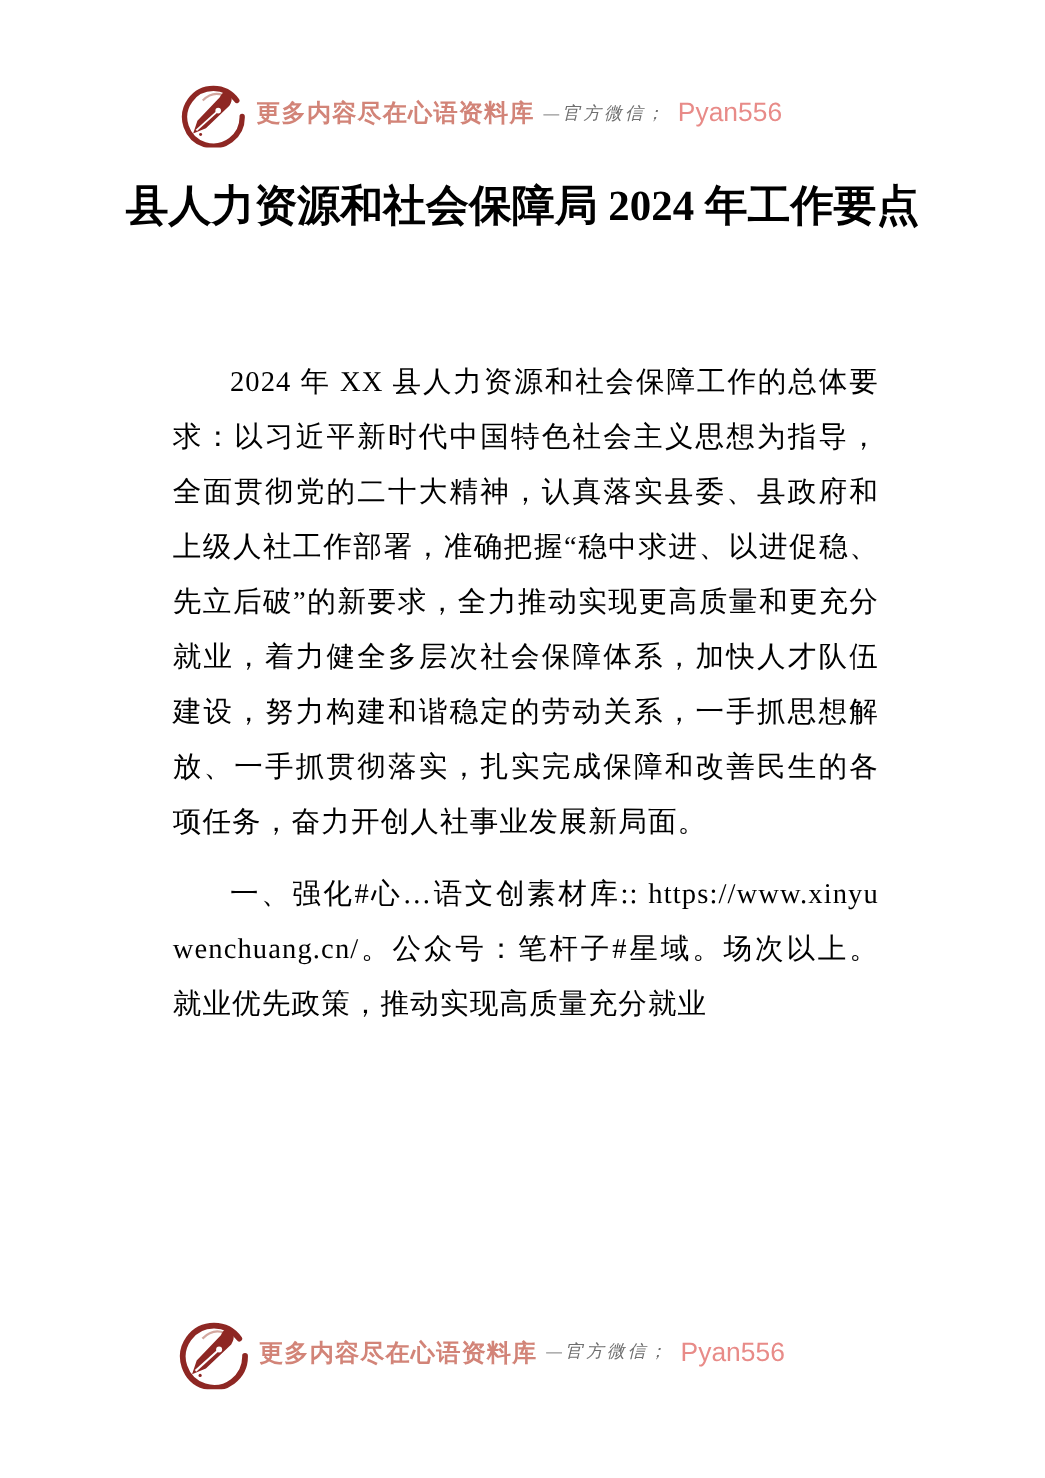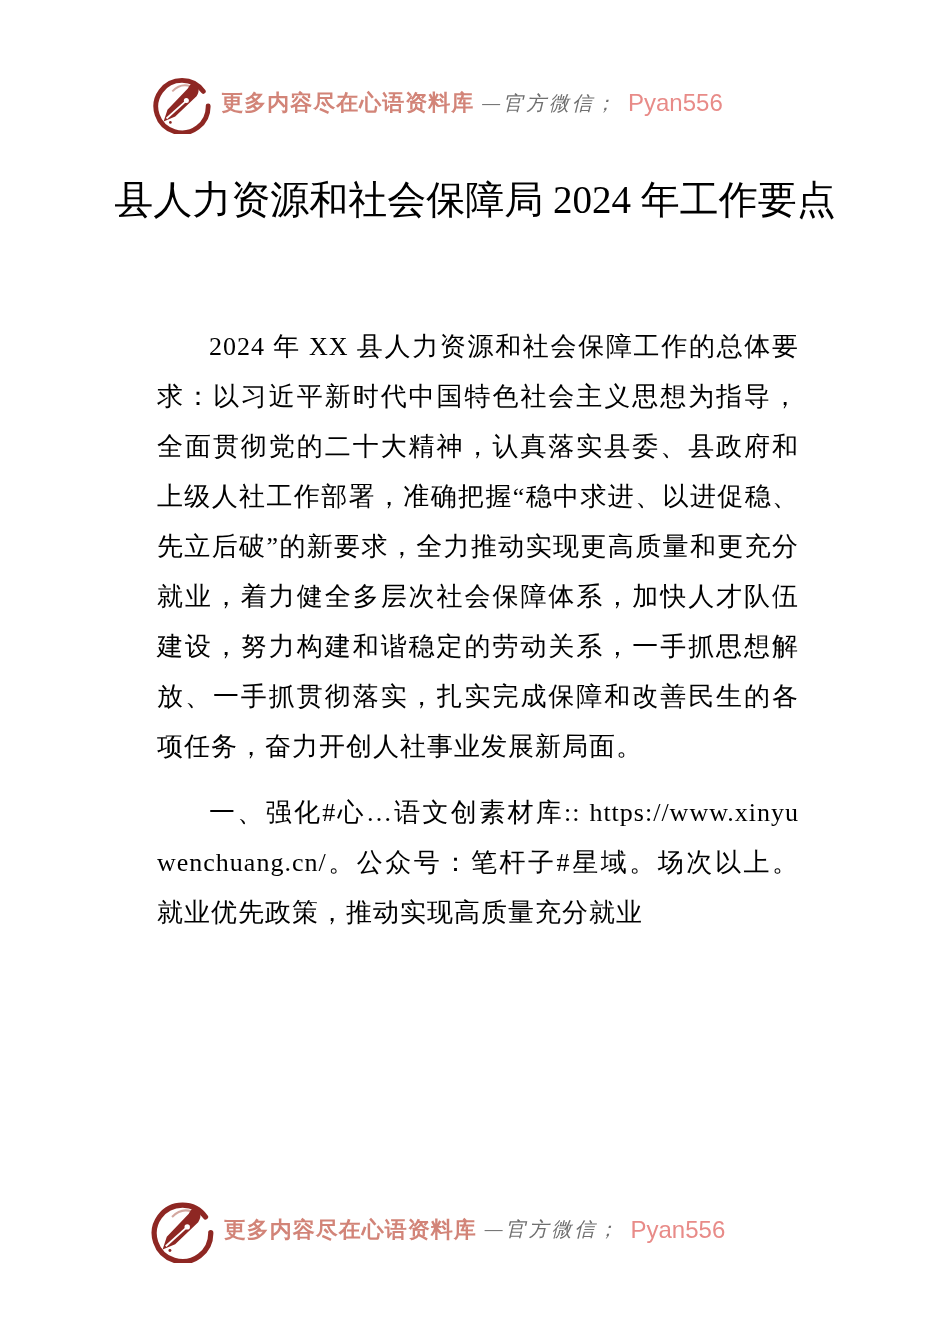--- a/index.html
+++ b/index.html
@@ -34,43 +34,43 @@
   .wm-logo { flex: 0 0 auto; display: inline-flex; }
   .watermark.header .wm-logo svg { width: 62px; height: 62px; }
   .watermark.footer .wm-logo svg { width: 67px; height: 67px; }
   .wm-brand {
     font-size: 22px;
     font-weight: bold;
     color: #d28478;
     letter-spacing: 1px;
   }
   .wm-label {
-    font-size: 20px;
+    font-size: 16px;
     color: #6f6f6f;
     font-style: italic;
     letter-spacing: 3px;
   }
   .wm-id {
     font-size: 24px;
     color: #e88b88;
     font-family: "Liberation Sans", "DejaVu Sans", sans-serif;
     margin-left: 2px;
   }
 
   
   .doc-title {
     position: absolute;
     top: 160px;
     left: 0;
     right: 0;
-    margin: 13px;
+    margin: 1px;
     text-align: center;
     font-size: 39px;
     line-height: 1.4;
-    font-weight: normal;
+    font-weight: bold;
     letter-spacing: 0px;
   }
 
   
   .doc-body {
     position: absolute;
     top: 306px;
     left: 141px;
     width: 674px;
     font-size: 26px;

